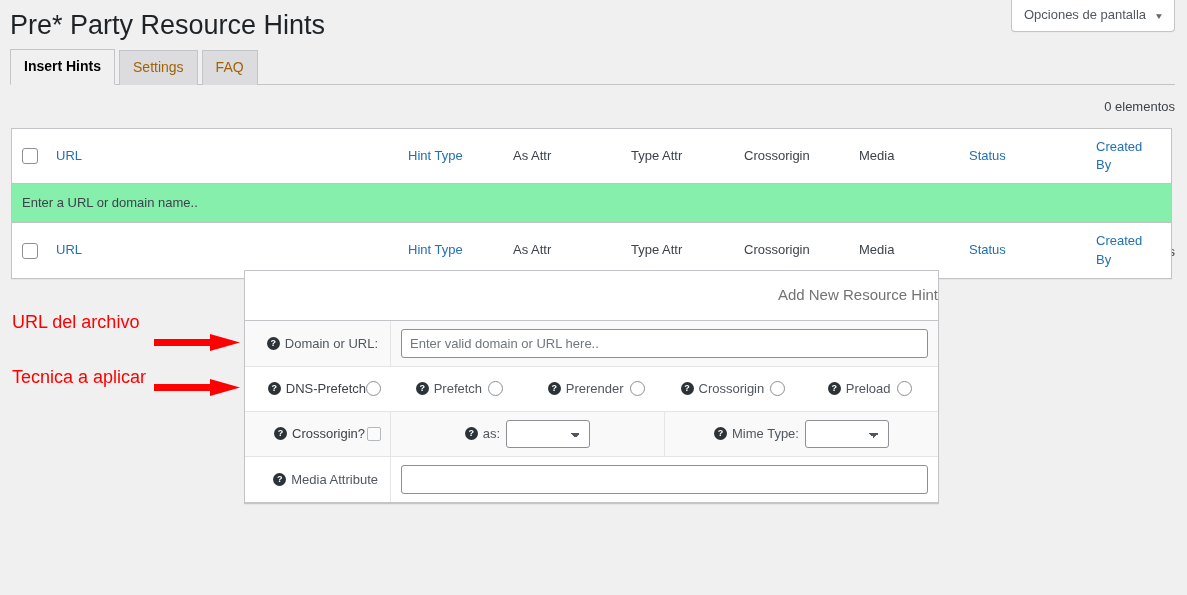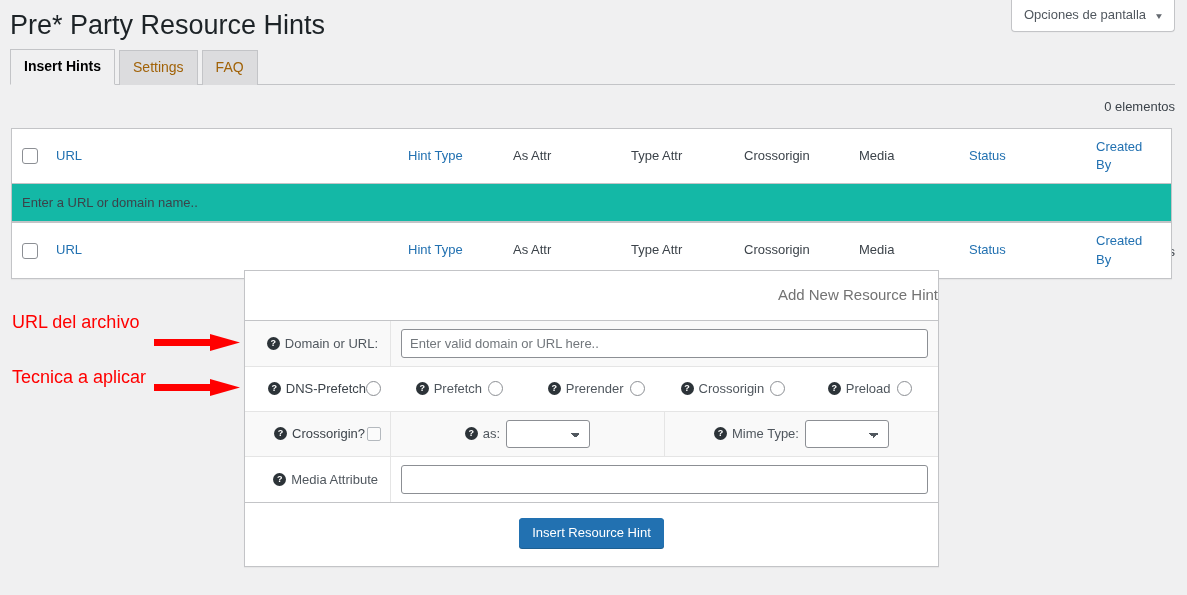--- a/index.html
+++ b/index.html
@@ -148,21 +148,21 @@
     height: 16px;
     border: 1px solid #8c8f94;
     border-radius: 3px;
     background: #fff;
     display: block;
     box-sizing: border-box;
     cursor: pointer;
   }
   .no-items td {
     padding: 11px 10px;
-    background: #14b8a6;
+    background: #86efac;
     color: #3c434a;
     font-size: 13px;
     border-bottom: 1px solid #c3c4c7;
   }
 
   
   .form-panel {
     position: absolute;
     left: 244px;
     top: 270px;
@@ -504,23 +504,20 @@
   <div class="form-row last">
     <div class="row-label">
       <span class="help-icon">?</span>
       <span>Media Attribute</span>
     </div>
     <div class="row-field">
       <input class="text-input" type="text" placeholder="" style="">
     </div>
   </div>
 
-  <div class="submit-row">
-    <button class="btn-primary">Insert Resource Hint</button>
-  </div>
 </div>
 
 <div class="annot annot-1">URL del archivo</div>
 <div class="annot annot-2">Tecnica a aplicar</div>
 
 <svg class="arrow-svg arrow-1" width="88" height="20" viewBox="0 0 88 20">
   <rect x="0" y="6" width="62" height="7" fill="#ff0000"></rect>
   <polygon points="56,1 86,9.5 56,18" fill="#ff0000"></polygon>
 </svg>
 <svg class="arrow-svg arrow-2" width="88" height="20" viewBox="0 0 88 20">

